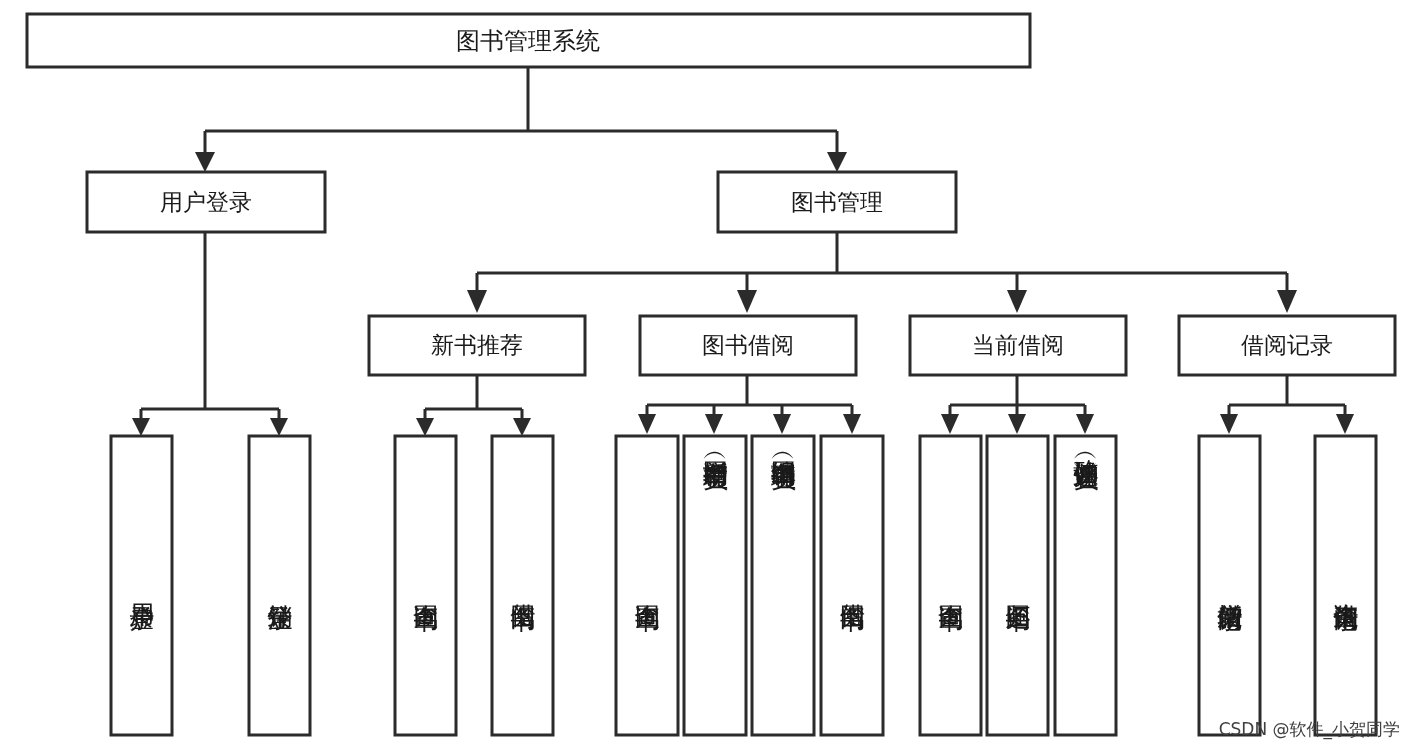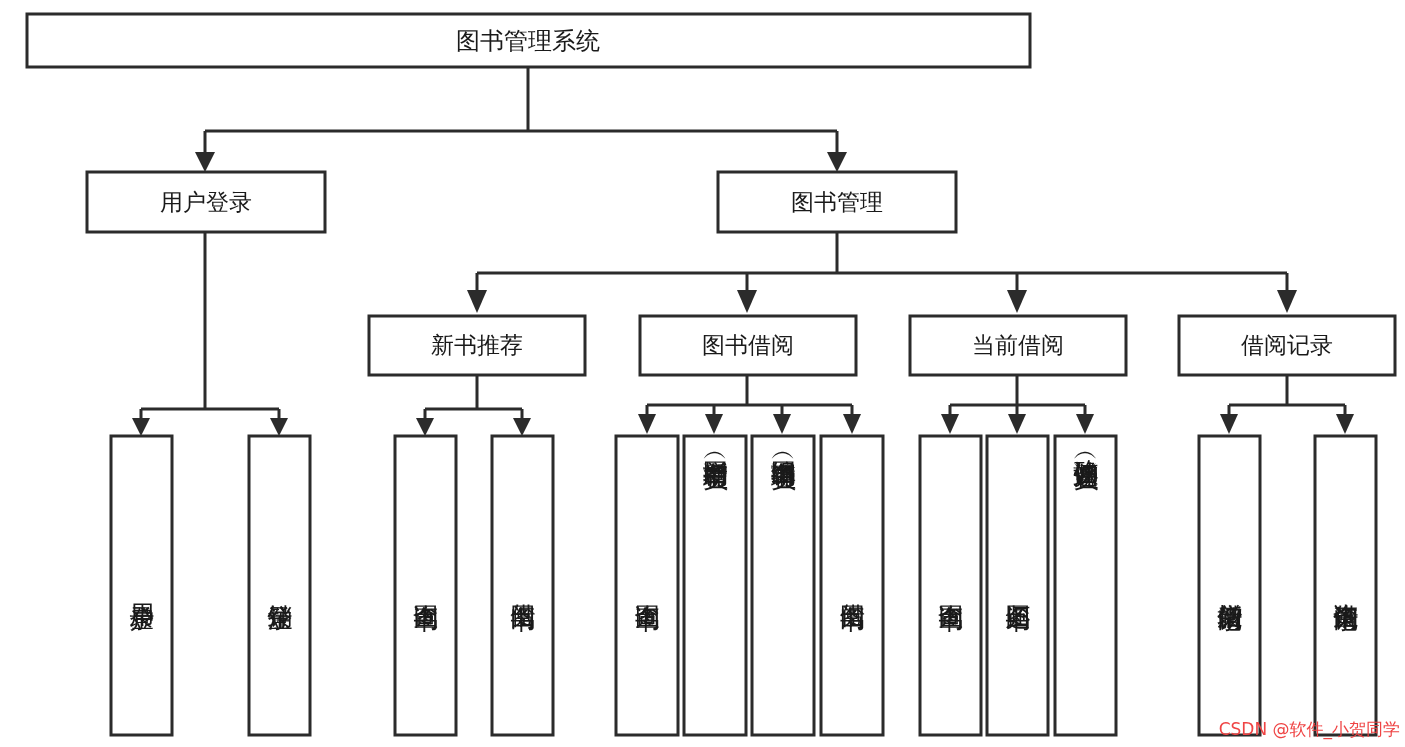--- a/index.html
+++ b/index.html
@@ -13,21 +13,21 @@
                text-anchor:middle;dominant-baseline:middle;}
   .lbl-root{font-size:24px;}
   .lbl-l2{font-size:23px;}
   .lbl-l3{font-size:23px;}
   .leaf-wrap{position:absolute;display:flex;align-items:center;justify-content:center;
              box-sizing:border-box;pointer-events:none;}
   .leaf-text{writing-mode:vertical-rl;text-orientation:upright;
              font-family:"DejaVu Sans","Liberation Sans",sans-serif;
              font-size:25px;line-height:1.12;color:#1a1a1a;letter-spacing:1px;
              white-space:nowrap;text-align:center;}
-  .watermark{position:absolute;right:12px;bottom:6px;font-size:17px;color:#ef4444;
+  .watermark{position:absolute;right:12px;bottom:6px;font-size:17px;color:#404040;
              font-family:"DejaVu Sans","Liberation Sans",sans-serif;white-space:nowrap;}
 </style>
 </head>
 <body>
 
 <div id="stage">
 
   <svg viewBox="0 0 1405 747" xmlns="http://www.w3.org/2000/svg">
 
     <g>

